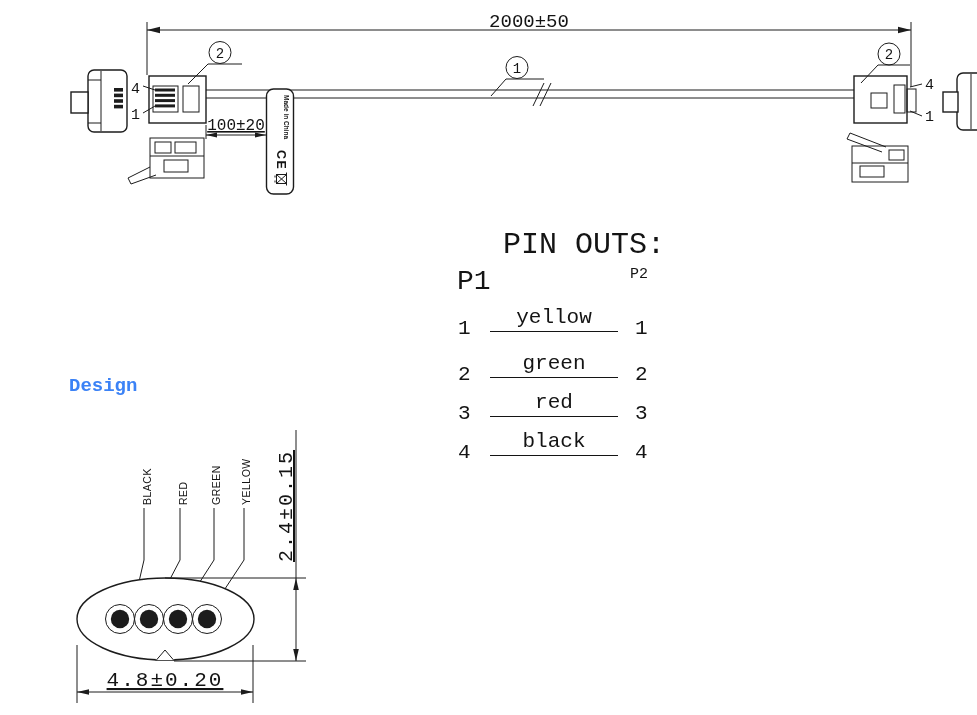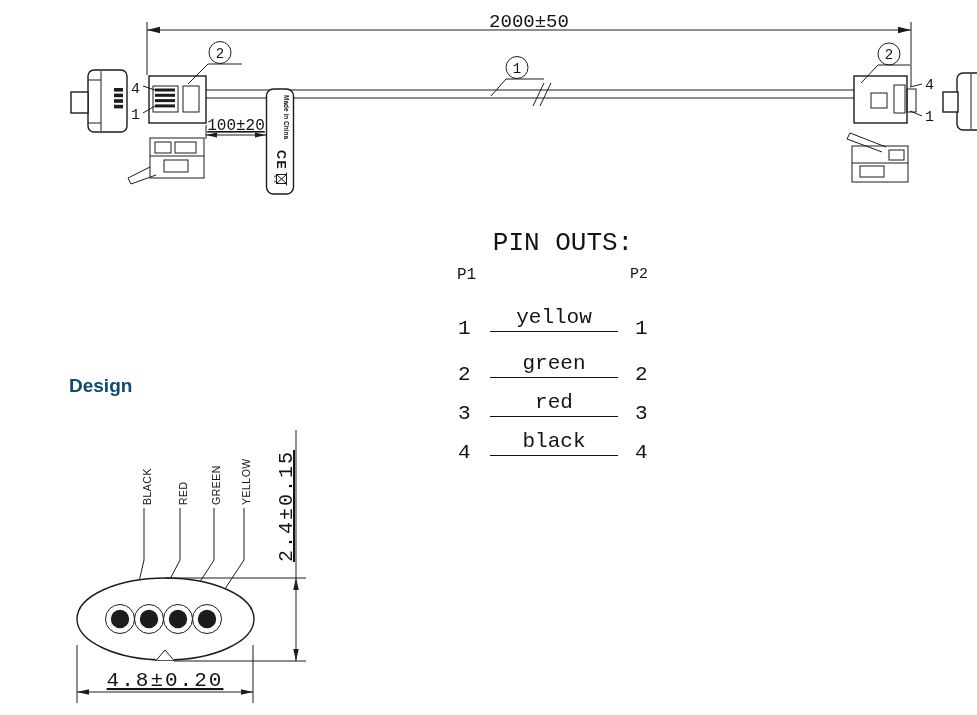--- a/index.html
+++ b/index.html
@@ -13,34 +13,34 @@
   svg .dim{font-family:"Liberation Mono",monospace;}
   svg .dimu{text-decoration:underline;}
   svg .callout{font-family:"Liberation Mono",monospace;font-size:14px;}
   svg .pinlbl{font-family:"Liberation Mono",monospace;font-size:15px;}
   svg .lbl{font-family:"Liberation Sans",sans-serif;font-size:10.5px;letter-spacing:.5px;}
   svg .tagtxt{font-family:"Liberation Sans",sans-serif;font-size:6.5px;font-weight:bold;}
   svg .cetxt{font-family:"Liberation Sans",sans-serif;font-size:12.5px;font-weight:bold;letter-spacing:1.5px;}
 
   .pinouts{position:absolute;left:403px;top:228px;width:218px;height:240px;
            font-family:"Liberation Mono",monospace;color:#141414;}
-  .po-title{position:absolute;left:14px;top:0;width:204px;text-align:center;font-size:26px;}
-  .po-h1{position:absolute;left:10px;top:38px;font-size:16px;}
+  .po-title{position:absolute;left:14px;top:0;width:204px;text-align:right;font-size:30px;}
+  .po-h1{position:absolute;left:10px;top:38px;font-size:28px;}
   .po-h2{position:absolute;left:183px;top:38px;font-size:15px;}
   .po-row{position:absolute;left:0;width:218px;height:28px;}
   .po-row:nth-of-type(4){top:76px;}
   .po-row:nth-of-type(5){top:122px;}
   .po-row:nth-of-type(6){top:161px;}
   .po-row:nth-of-type(7){top:200px;}
   .po-wire{position:absolute;left:43px;bottom:0;width:128px;text-align:center;font-size:21px;
            border-bottom:1.6px solid #141414;padding-bottom:0px;line-height:26px;height:26px;}
   .po-l{position:absolute;left:11px;top:13px;font-size:21px;}
   .po-r{position:absolute;left:188px;top:13px;font-size:21px;}
 
-  .design-heading{position:absolute;left:25px;top:375px;font-size:19px;font-weight:bold;color:#0c4a6e;}
+  .design-heading{position:absolute;left:25px;top:375px;font-size:19px;font-weight:bold;color:#3b82f6;font-family:Liberation Mono, monospace;}
 </style>
 </head>
 <body>
 
 <div class="page">
 
   <svg width="977" height="218" viewBox="0 0 977 218">
     <defs>
       <marker id="arw" markerWidth="10" markerHeight="8" refX="8.5" refY="3" orient="auto">
         <path d="M0.5,0.3 L8.5,3 L0.5,5.7 Z" fill="#1c1c1c"></path>

